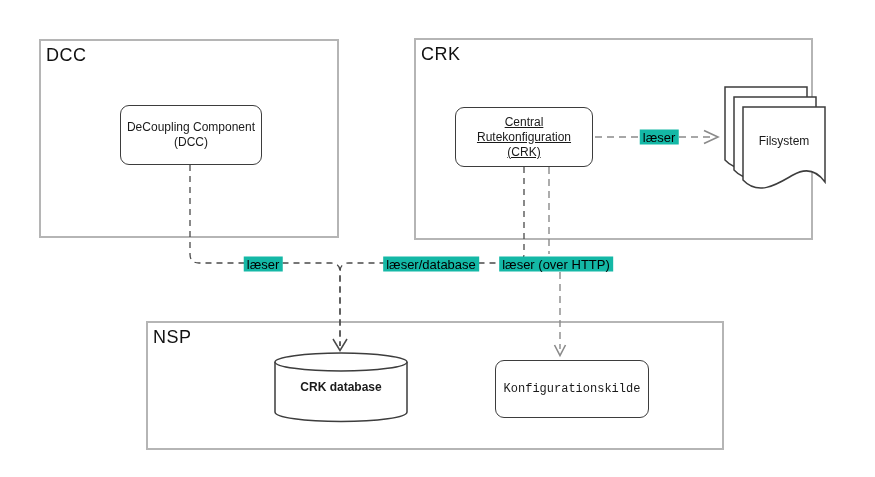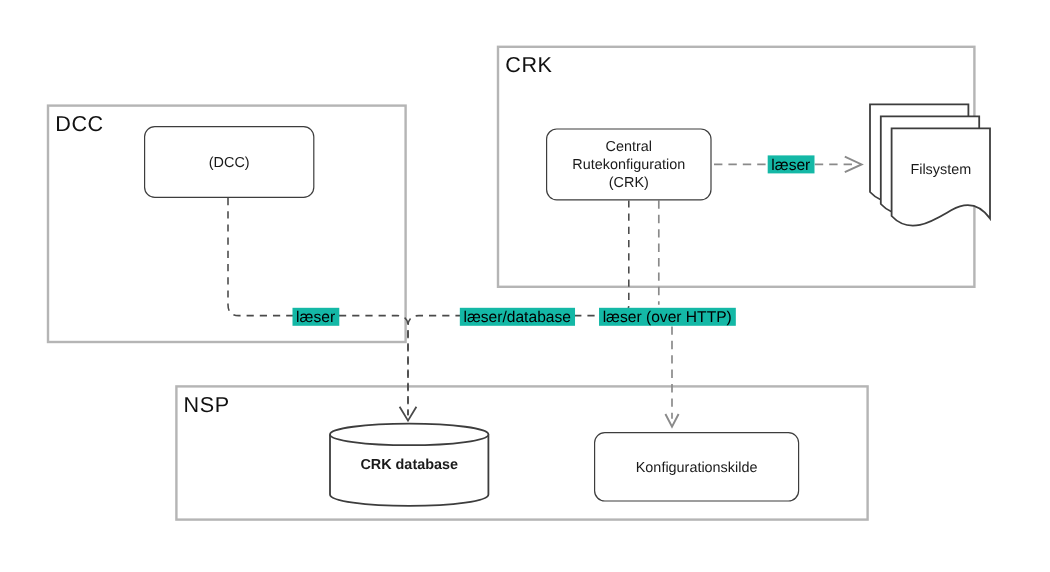--- a/index.html
+++ b/index.html
@@ -25,23 +25,23 @@
     background:transparent;
     z-index:0;
   }
   .container-label{
     position:absolute;
     top:4px;left:5px;
     font-size:18px;
     color:#111;
     letter-spacing:0.5px;
   }
-  #c-dcc{left:39px;top:39px;width:300px;height:199px;margin-top:48px;}
+  #c-dcc{left:39px;top:39px;width:300px;height:199px;}
   #c-crk{left:414px;top:38px;width:399px;height:202px;}
-  #c-nsp{left:146px;top:321px;width:578px;height:113px;}
+  #c-nsp{left:146px;top:321px;width:578px;height:129px;}
 
   #edge-layer{
     position:absolute;left:0;top:0;width:875px;height:477px;
     z-index:1;pointer-events:none;
   }
   .edge-dark{stroke:var(--edge-dark);stroke-width:1.3;fill:none;stroke-dasharray:6 5;}
   .edge-grey{stroke:var(--edge-grey);stroke-width:1.4;fill:none;stroke-dasharray:7 5;}
   .head-dark{stroke:var(--edge-dark);stroke-width:1.5;fill:none;}
   .head-grey{stroke:var(--edge-grey);stroke-width:1.6;fill:none;}
   .shape{stroke:var(--node-border);stroke-width:1.5;fill:#ffffff;}
@@ -54,22 +54,22 @@
     display:flex;
     flex-direction:column;
     align-items:center;
     justify-content:center;
     font-size:12px;
     line-height:15px;
     text-align:center;
     z-index:2;
   }
   #n-decoupling{left:120px;top:105px;width:142px;height:60px;}
-  #n-central{left:455px;top:107px;width:138px;height:60px;}
-  #n-konfig{left:495px;top:360px;width:171px;height:58px;}
+  #n-central{left:455px;top:107px;width:138px;height:60px;text-decoration:underline;}
+  #n-konfig{left:495px;top:360px;width:154px;height:58px;font-family:Liberation Mono, monospace;}
 
   .shape-label{
     position:absolute;
     display:flex;align-items:center;justify-content:center;
     font-size:12px;text-align:center;
     z-index:2;pointer-events:none;
   }
   #t-database{left:275px;top:362px;width:132px;height:50px;font-weight:bold;}
   #t-filsystem{left:743px;top:107px;width:82px;height:68px;}
 
@@ -121,20 +121,21 @@
   </g>
 
   <g>
     <path class="shape" transform="translate(725,87)" d="M0 0 L82 0 L82 75 C74 64 64 60 50 68 C36 76 16 90 0 73 Z"></path>
     <path class="shape" transform="translate(734,97)" d="M0 0 L82 0 L82 75 C74 64 64 60 50 68 C36 76 16 90 0 73 Z"></path>
     <path class="shape" transform="translate(743,107)" d="M0 0 L82 0 L82 75 C74 64 64 60 50 68 C36 76 16 90 0 73 Z"></path>
   </g>
 </svg>
 
 <div class="node" id="n-decoupling">
+  <span>DeCoupling Component</span>
   <span>(DCC)</span>
 </div>
 <div class="node" id="n-central">
   <span>Central</span>
   <span>Rutekonfiguration</span>
   <span>(CRK)</span>
 </div>
 <div class="node" id="n-konfig">
   <span>Konfigurationskilde</span>
 </div>

